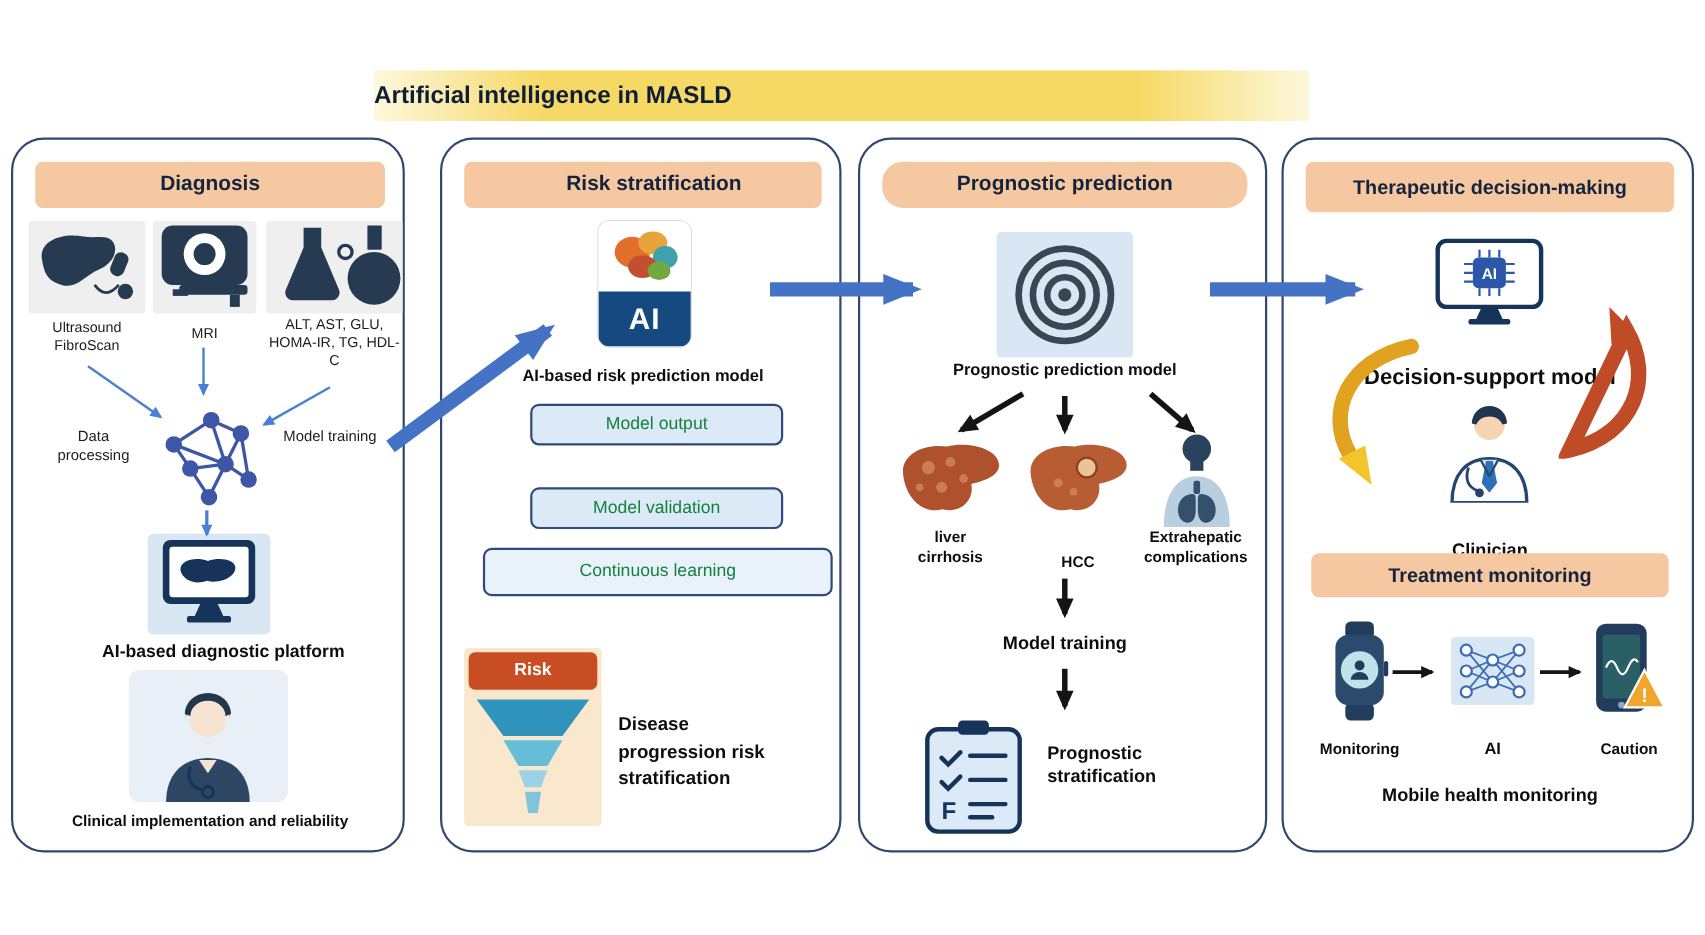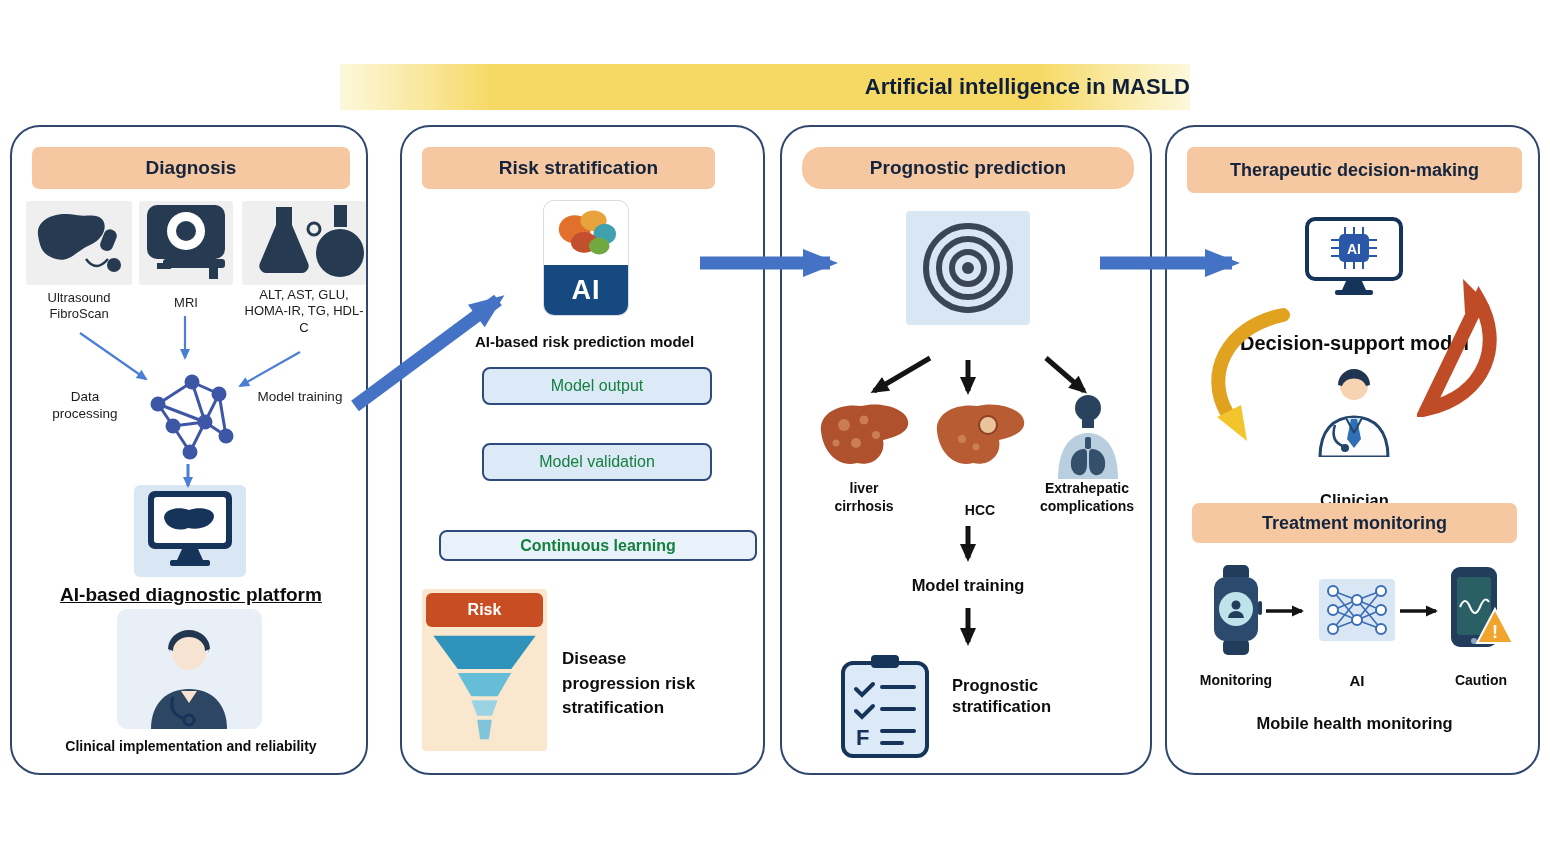--- a/index.html
+++ b/index.html
@@ -1,20 +1,20 @@
 <!DOCTYPE html>
 <html><head>
 <meta charset="utf-8">
 <style>
   * { margin:0; padding:0; box-sizing:border-box; }
   body { font-family:"Liberation Sans", sans-serif; background:#ffffff; }
   #canvas { position:relative; width:1550px; height:850px; background:#ffffff; overflow:hidden; }
   .title-banner { position:absolute; left:340px; top:64px; width:850px; height:46px;
     background:linear-gradient(90deg,#fdf8dd 0%, #f6d965 18%, #f6d965 82%, #fdf8dd 100%);
-    display:flex; align-items:center; justify-content:flex-end;
+    display:flex; align-items:center; justify-content:flex-start;
     font-size:22px; font-weight:bold; color:#0e1e38; }
   .panel { position:absolute; background:#ffffff; border:2.5px solid #31486e; border-radius:30px; }
   .phead { position:absolute; background:#f6c8a2; border-radius:7px;
     display:flex; align-items:center; justify-content:center;
     font-weight:bold; color:#14243d; font-size:19px; }
   .cap  { position:absolute; text-align:center; font-size:13px; color:#1c1c1c; line-height:1.25; }
   .capm { position:absolute; text-align:center; font-size:13.5px; color:#1c1c1c; line-height:1.25; }
   .capb { position:absolute; text-align:center; font-weight:bold; color:#0d0d0d; line-height:1.3; }
   .tile { position:absolute; display:flex; align-items:center; justify-content:center; }
   .graytile { background:#efefef; border-radius:3px; }
@@ -108,58 +108,58 @@
     <div class="tile" style="left:122px;top:358px;width:112px;height:92px;">
       <svg width="112" height="92" viewBox="0 0 112 92">
         <rect x="0" y="0" width="112" height="92" rx="6" fill="#d9e7f4"></rect>
         <rect x="14" y="6" width="84" height="58" rx="7" fill="#16345a"></rect>
         <rect x="20" y="12" width="72" height="46" rx="3" fill="#ffffff"></rect>
         <path d="M30,33 C30,24 44,21 55,25 C66,21 80,24 80,31 C80,40 66,46 54,43 C44,47 32,43 30,33 Z" fill="#16345a"></path>
         <path d="M48,64 h16 l5,11 h-26 Z" fill="#16345a"></path>
         <rect x="36" y="75" width="40" height="6" rx="2" fill="#16345a"></rect>
       </svg>
     </div>
-    <div class="capb" style="left:0;top:456px;width:358px;font-size:19px;text-decoration:underline;">AI-based diagnostic platform</div>
+    <div class="capb" style="left:12px;top:456px;width:358px;font-size:16px;">AI-based diagnostic platform</div>
 
     <div class="tile" style="left:105px;top:482px;width:145px;height:120px;">
       <svg width="145" height="120" viewBox="0 0 145 120">
         <rect x="0" y="0" width="145" height="120" rx="10" fill="#e9eff6"></rect>
         <circle cx="72" cy="44" r="17" fill="#f7e3d1"></circle>
         <path d="M52,44 a20,19 0 0 1 40,0 l0,-6 a20,15 0 0 0 -40,0 Z" fill="#22364f"></path>
         <path d="M51,40 a21,19 0 0 1 42,0 l-5,2 a16,14 0 0 0 -32,0 Z" fill="#22364f"></path>
         <path d="M34,120 C34,94 50,80 72,80 C94,80 110,94 110,120 Z" fill="#2c4663"></path>
         <path d="M64,82 l8,12 l8,-12 Z" fill="#f7e3d1"></path>
         <path d="M56,88 q-5,16 10,21" stroke="#16345a" stroke-width="3" fill="none"></path>
         <circle cx="72" cy="111" r="5" fill="none" stroke="#16345a" stroke-width="3"></circle>
       </svg>
     </div>
     <div class="capb" style="left:0;top:610px;width:358px;font-size:14px;">Clinical implementation and reliability</div>
   </section>
 
   <section class="panel" style="left:400px;top:125px;width:365px;height:650px;">
-    <div class="phead" style="left:20px;top:20px;width:293px;height:42px;padding-left:20px;">Risk stratification</div>
+    <div class="phead" style="left:20px;top:20px;width:325px;height:42px;padding-left:20px;">Risk stratification</div>
 
     <div class="ai-tile" style="left:142px;top:74px;width:84px;height:114px;">
       <div class="top">
         <svg width="80" height="60" viewBox="0 0 84 64">
           <ellipse cx="30" cy="28" rx="17" ry="15" fill="#e2702c"></ellipse>
           <ellipse cx="50" cy="19" rx="14" ry="11" fill="#e8a33d"></ellipse>
           <ellipse cx="62" cy="33" rx="12" ry="11" fill="#3fa0ae"></ellipse>
           <ellipse cx="40" cy="42" rx="14" ry="11" fill="#c34f2e"></ellipse>
           <ellipse cx="56" cy="46" rx="11" ry="9" fill="#71a83f"></ellipse>
         </svg>
       </div>
       <div class="bot">AI</div>
     </div>
 
     <div class="capb" style="left:0;top:205px;width:365px;font-size:15px;">AI-based risk prediction model</div>
 
     <div class="stepbox" style="left:80px;top:240px;width:230px;height:38px;">Model output</div>
     <div class="stepbox" style="left:80px;top:316px;width:230px;height:38px;">Model validation</div>
-    <div class="stepbox light" style="left:37px;top:403px;width:318px;height:31px;font-weight:bold;">Continuous learning</div>
+    <div class="stepbox light" style="left:37px;top:371px;width:318px;height:44px;">Continuous learning</div>
 
     <div class="funnel-tile" style="left:20px;top:462px;width:125px;height:162px;">
       <div class="risk-head">Risk</div>
       <svg width="117" height="115" viewBox="0 0 117 118">
         <polygon points="6,6 111,6 86,40 31,40" fill="#2f93bb"></polygon>
         <polygon points="31,44 86,44 72,68 45,68" fill="#66bdd8"></polygon>
         <polygon points="45,72 72,72 66,88 51,88" fill="#9bd3e5"></polygon>
         <polygon points="51,92 66,92 63,112 54,112" fill="#7fc4da"></polygon>
       </svg>
     </div>
@@ -170,20 +170,21 @@
     <div class="phead" style="left:20px;top:20px;width:332px;height:42px;border-radius:19px;">Prognostic prediction</div>
 
     <div class="tile bluetile" style="left:124px;top:84px;width:124px;height:114px;">
       <svg width="100" height="100" viewBox="0 0 100 100">
         <circle cx="50" cy="50" r="42" fill="none" stroke="#3a4654" stroke-width="6"></circle>
         <circle cx="50" cy="50" r="29" fill="none" stroke="#3a4654" stroke-width="6"></circle>
         <circle cx="50" cy="50" r="16" fill="none" stroke="#3a4654" stroke-width="6"></circle>
         <circle cx="50" cy="50" r="6" fill="#3a4654"></circle>
       </svg>
     </div>
+    <div class="capb" style="left:0;top:200px;width:372px;font-size:15px;">Prognostic prediction model</div>
 
     <div class="tile" style="left:34px;top:268px;width:96px;height:82px;">
       <svg width="96" height="82" viewBox="0 0 96 82">
         <path d="M5,36 C3,18 24,8 45,11 C64,6 90,13 92,26 C94,37 80,42 67,45 C70,60 57,72 41,68 C22,73 7,57 5,36 Z" fill="#ae512c"></path>
         <circle cx="28" cy="30" r="6" fill="#cf855a" opacity="0.85"></circle>
         <circle cx="48" cy="25" r="4.5" fill="#cf855a" opacity="0.85"></circle>
         <circle cx="40" cy="48" r="5" fill="#cf855a" opacity="0.85"></circle>
         <circle cx="60" cy="40" r="4" fill="#cf855a" opacity="0.85"></circle>
         <circle cx="20" cy="48" r="3.5" fill="#cf855a" opacity="0.85"></circle>
       </svg>

